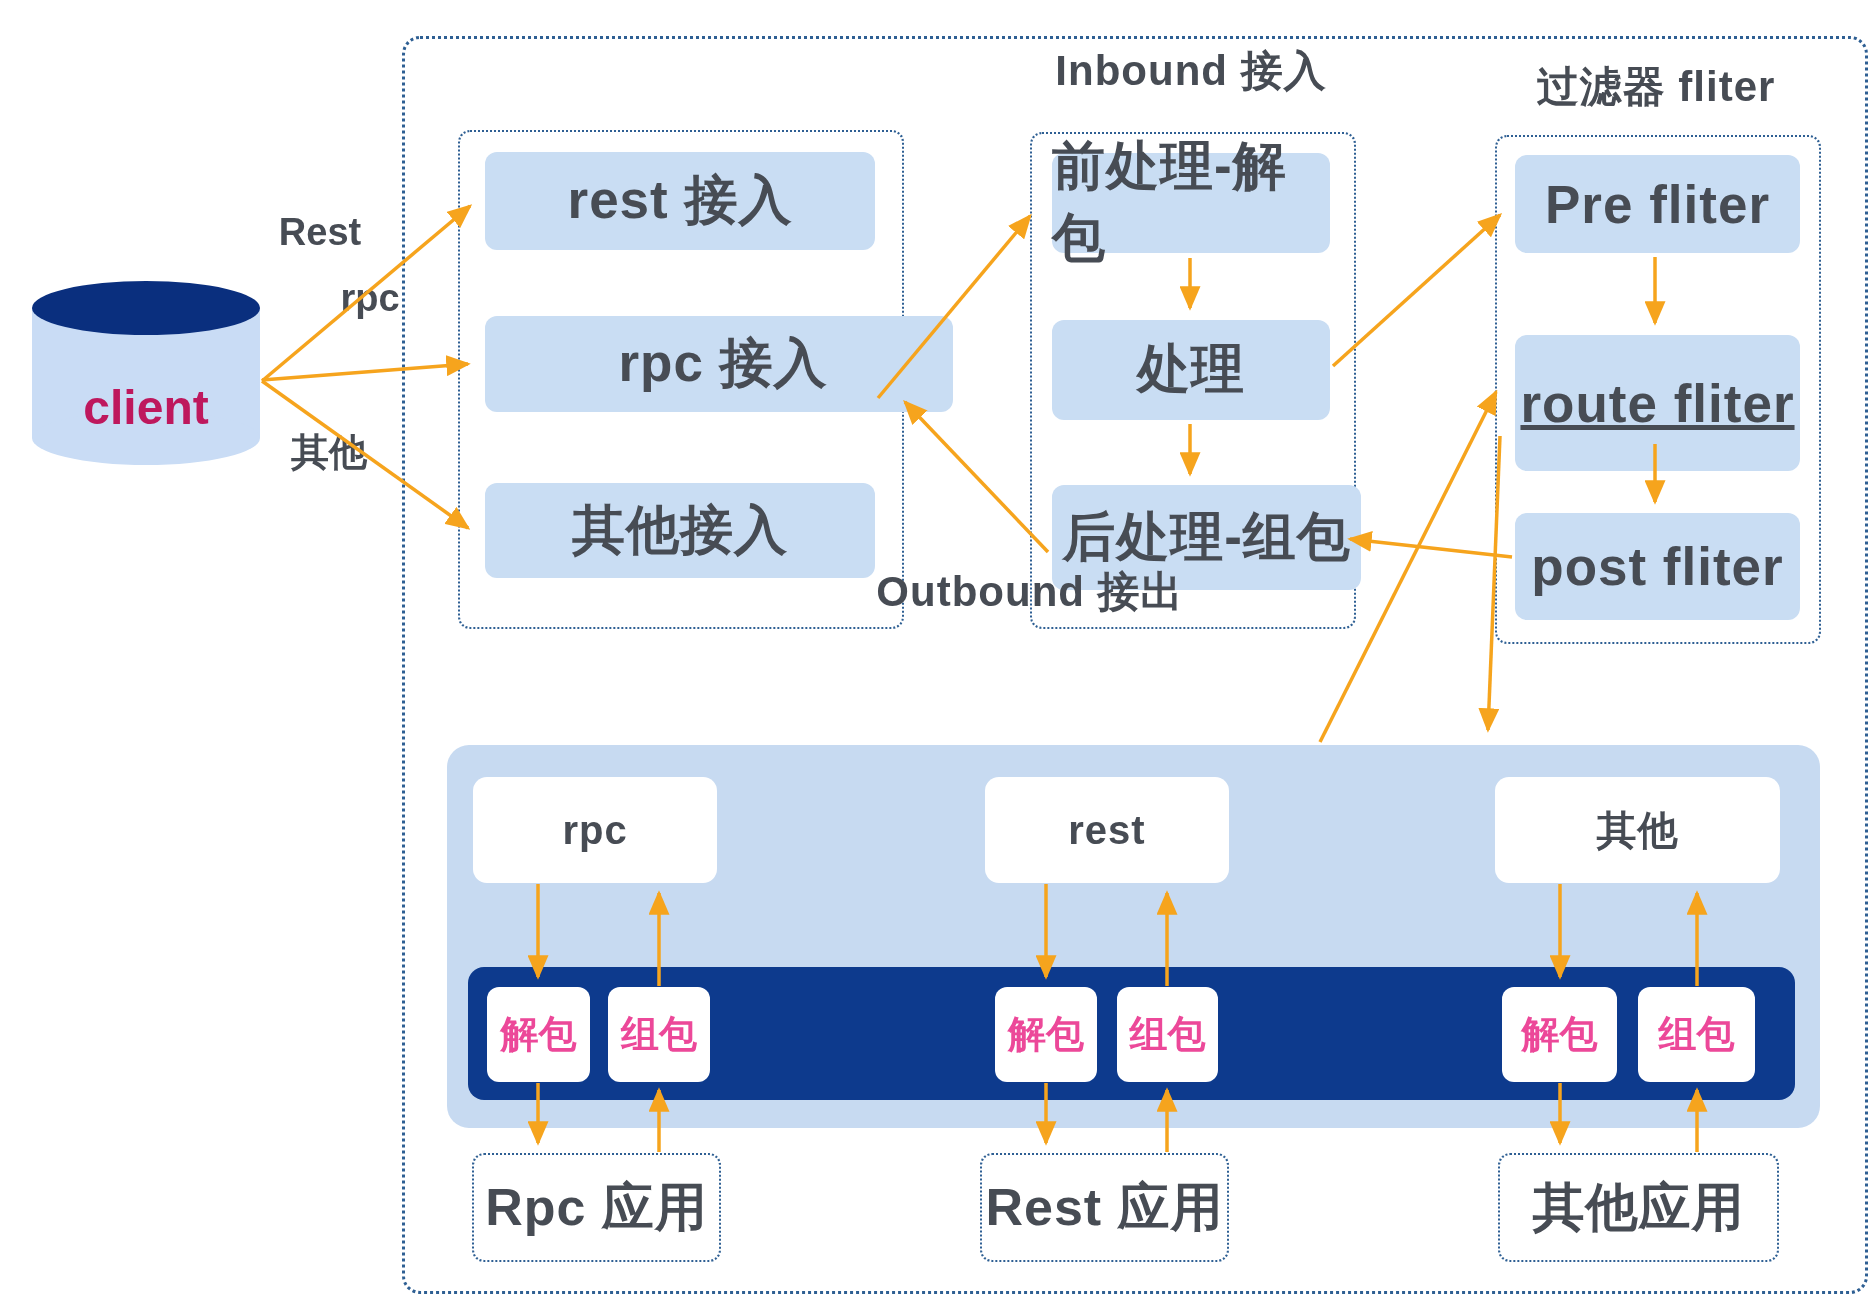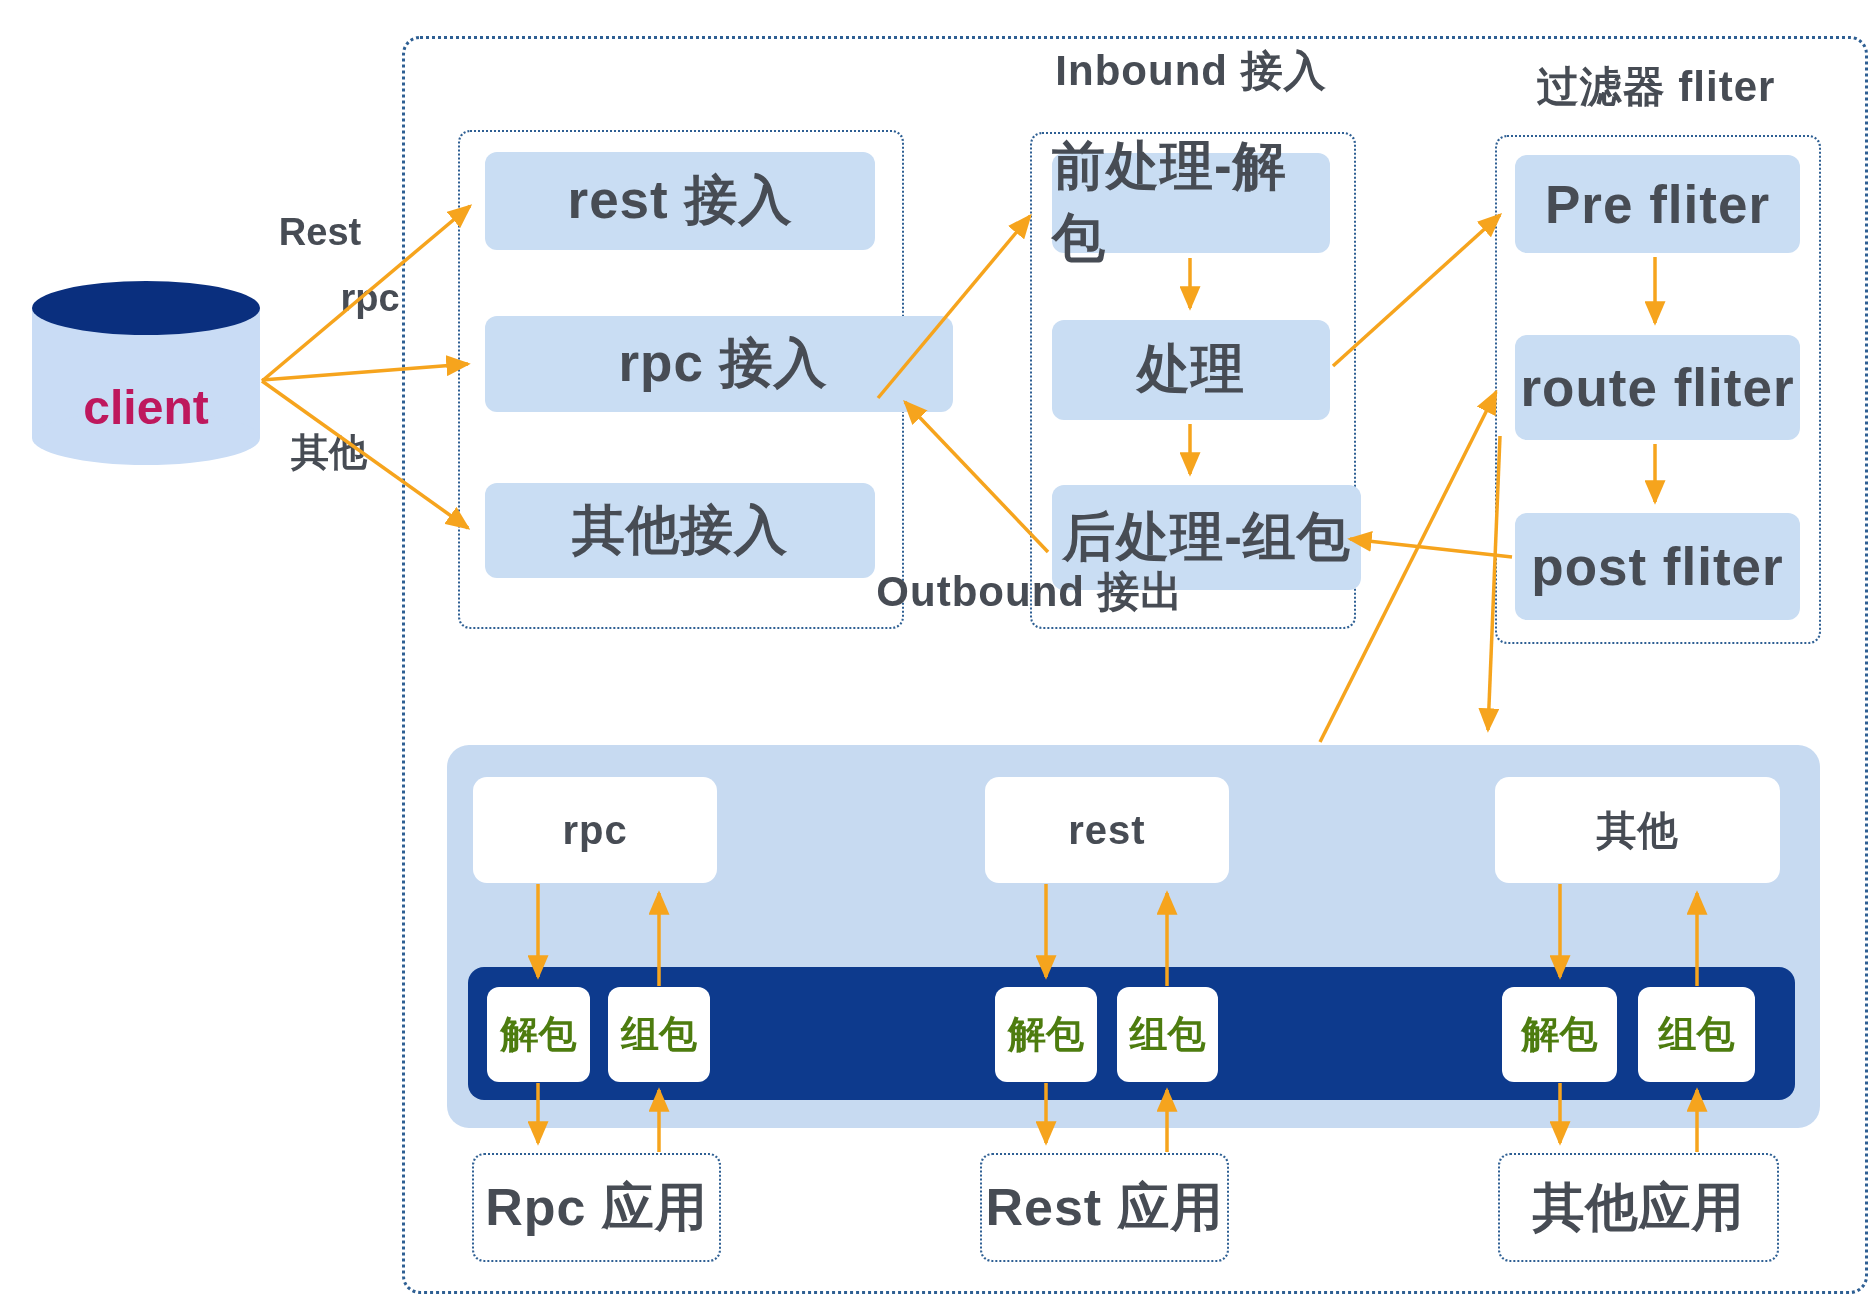--- a/index.html
+++ b/index.html
@@ -20,21 +20,21 @@
     font-size:53px;font-weight:600;color:#474C54;letter-spacing:1px;
   }
   .wbox{
     position:absolute;background:#ffffff;border-radius:14px;
     display:flex;align-items:center;justify-content:center;
     font-size:40px;font-weight:600;color:#474C54;letter-spacing:1px;
   }
   .sbox{
     position:absolute;background:#ffffff;border-radius:12px;
     display:flex;align-items:center;justify-content:center;
-    font-size:38px;font-weight:600;color:#4d7c0f;
+    font-size:38px;font-weight:600;color:#ec4899;
   }
   .appbox{
     position:absolute;background:#ffffff;border:2.5px dotted #2E5F93;border-radius:12px;
     display:flex;align-items:center;justify-content:center;
     font-size:52px;font-weight:600;color:#474C54;letter-spacing:1px;
   }
   .title{
     position:absolute;display:flex;align-items:center;justify-content:center;
     font-size:42px;font-weight:700;color:#474C54;letter-spacing:1px;white-space:nowrap;
   }
@@ -77,21 +77,21 @@
 
   <div class="title" style="left:1030px;top:42px;width:322px;height:58px;">Inbound 接入</div>
   <div class="groupdash" style="left:1030px;top:132px;width:322px;height:493px;"></div>
   <div class="box" style="left:1052px;top:153px;width:278px;height:100px;">前处理-解包</div>
   <div class="box" style="left:1052px;top:320px;width:278px;height:100px;">处理</div>
   <div class="box" style="left:1052px;top:485px;width:309px;height:105px;">后处理-组包</div>
 
   <div class="title" style="left:1495px;top:58px;width:322px;height:58px;">过滤器 fliter</div>
   <div class="groupdash" style="left:1495px;top:135px;width:322px;height:505px;"></div>
   <div class="box" style="left:1515px;top:155px;width:285px;height:98px;">Pre fliter</div>
-  <div class="box" style="left:1515px;top:335px;width:285px;height:105px;">route fliter</div>
+  <div class="box" style="left:1515px;top:335px;width:285px;height:136px;text-decoration:underline;">route fliter</div>
   <div class="box" style="left:1515px;top:513px;width:285px;height:107px;">post fliter</div>
 
   <div class="title" style="left:800px;top:563px;width:460px;height:58px;">Outbound 接出</div>
   <div class="band" style="left:447px;top:745px;width:1373px;height:383px;"></div>
   <div class="bar" style="left:468px;top:967px;width:1327px;height:133px;"></div>
 
   <div class="wbox" style="left:473px;top:777px;width:244px;height:106px;">rpc</div>
   <div class="wbox" style="left:985px;top:777px;width:244px;height:106px;">rest</div>
   <div class="wbox" style="left:1495px;top:777px;width:285px;height:106px;">其他</div>
 

